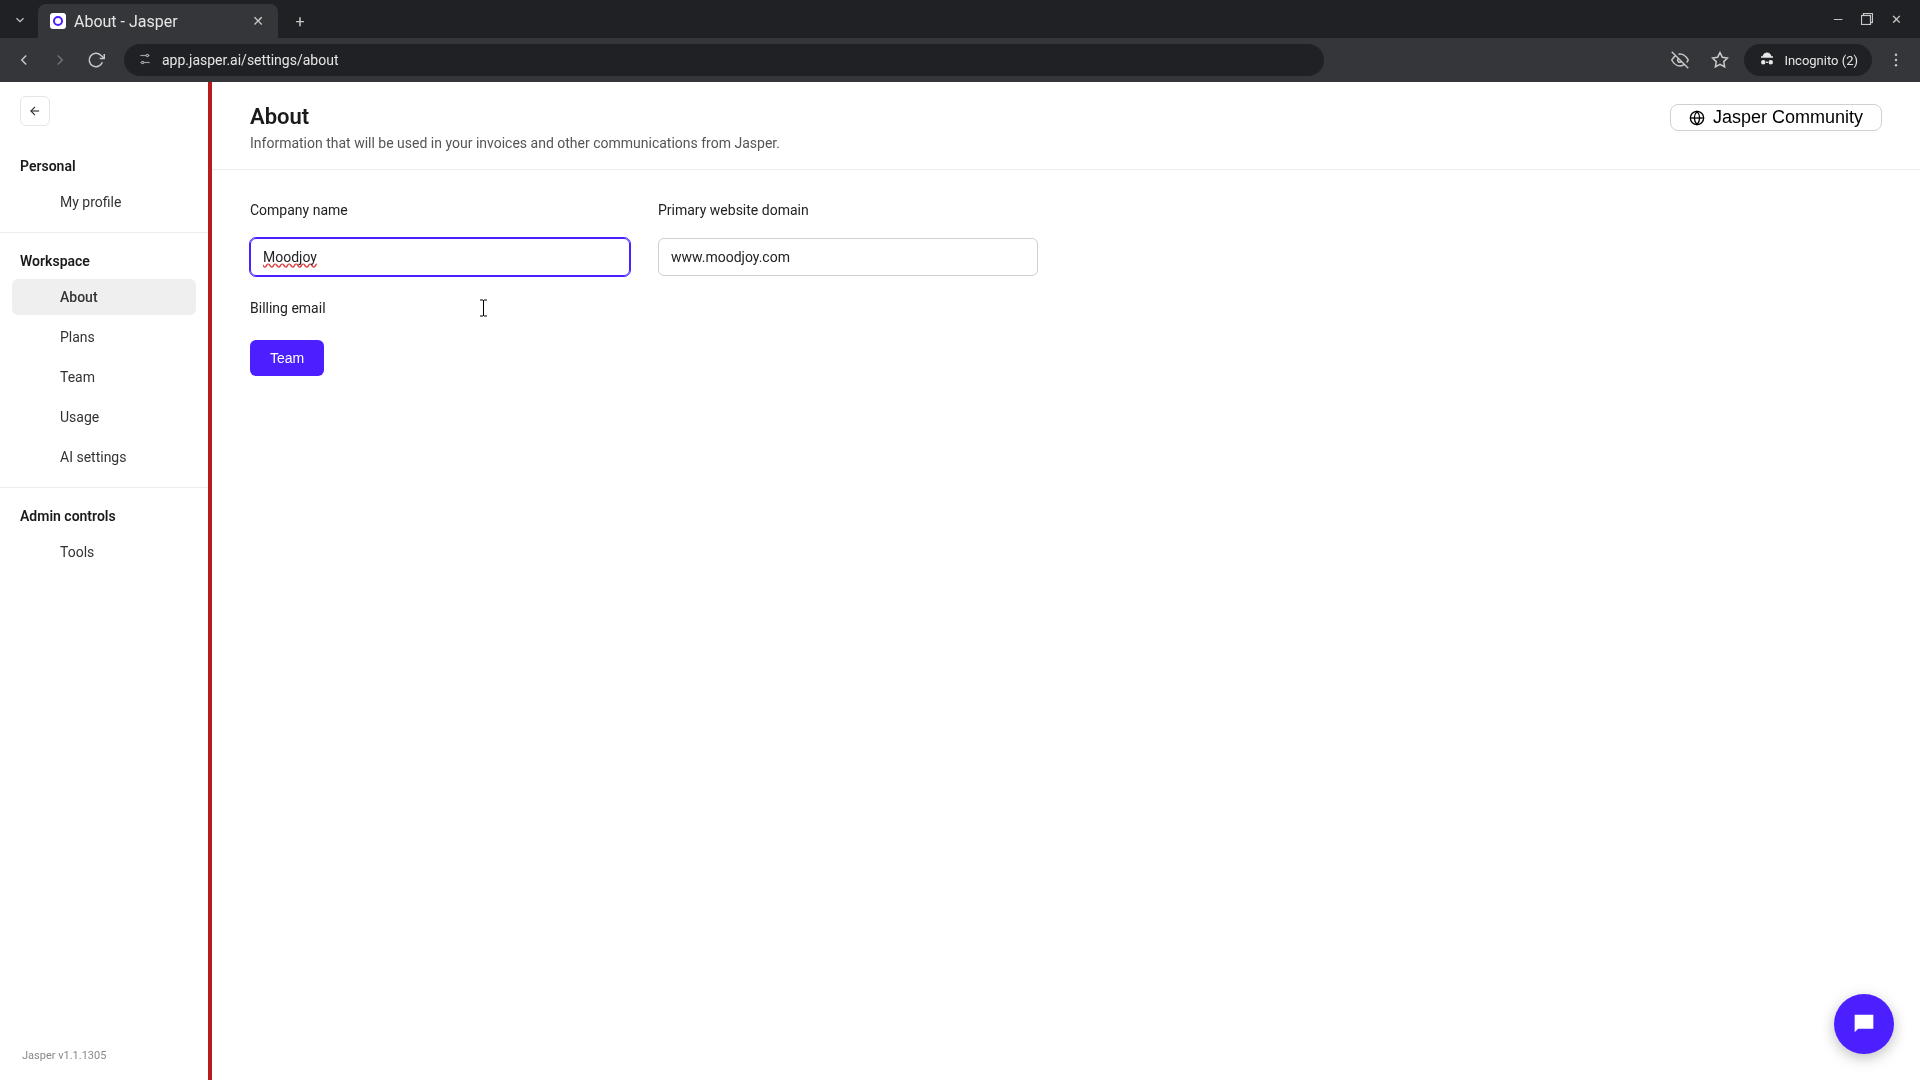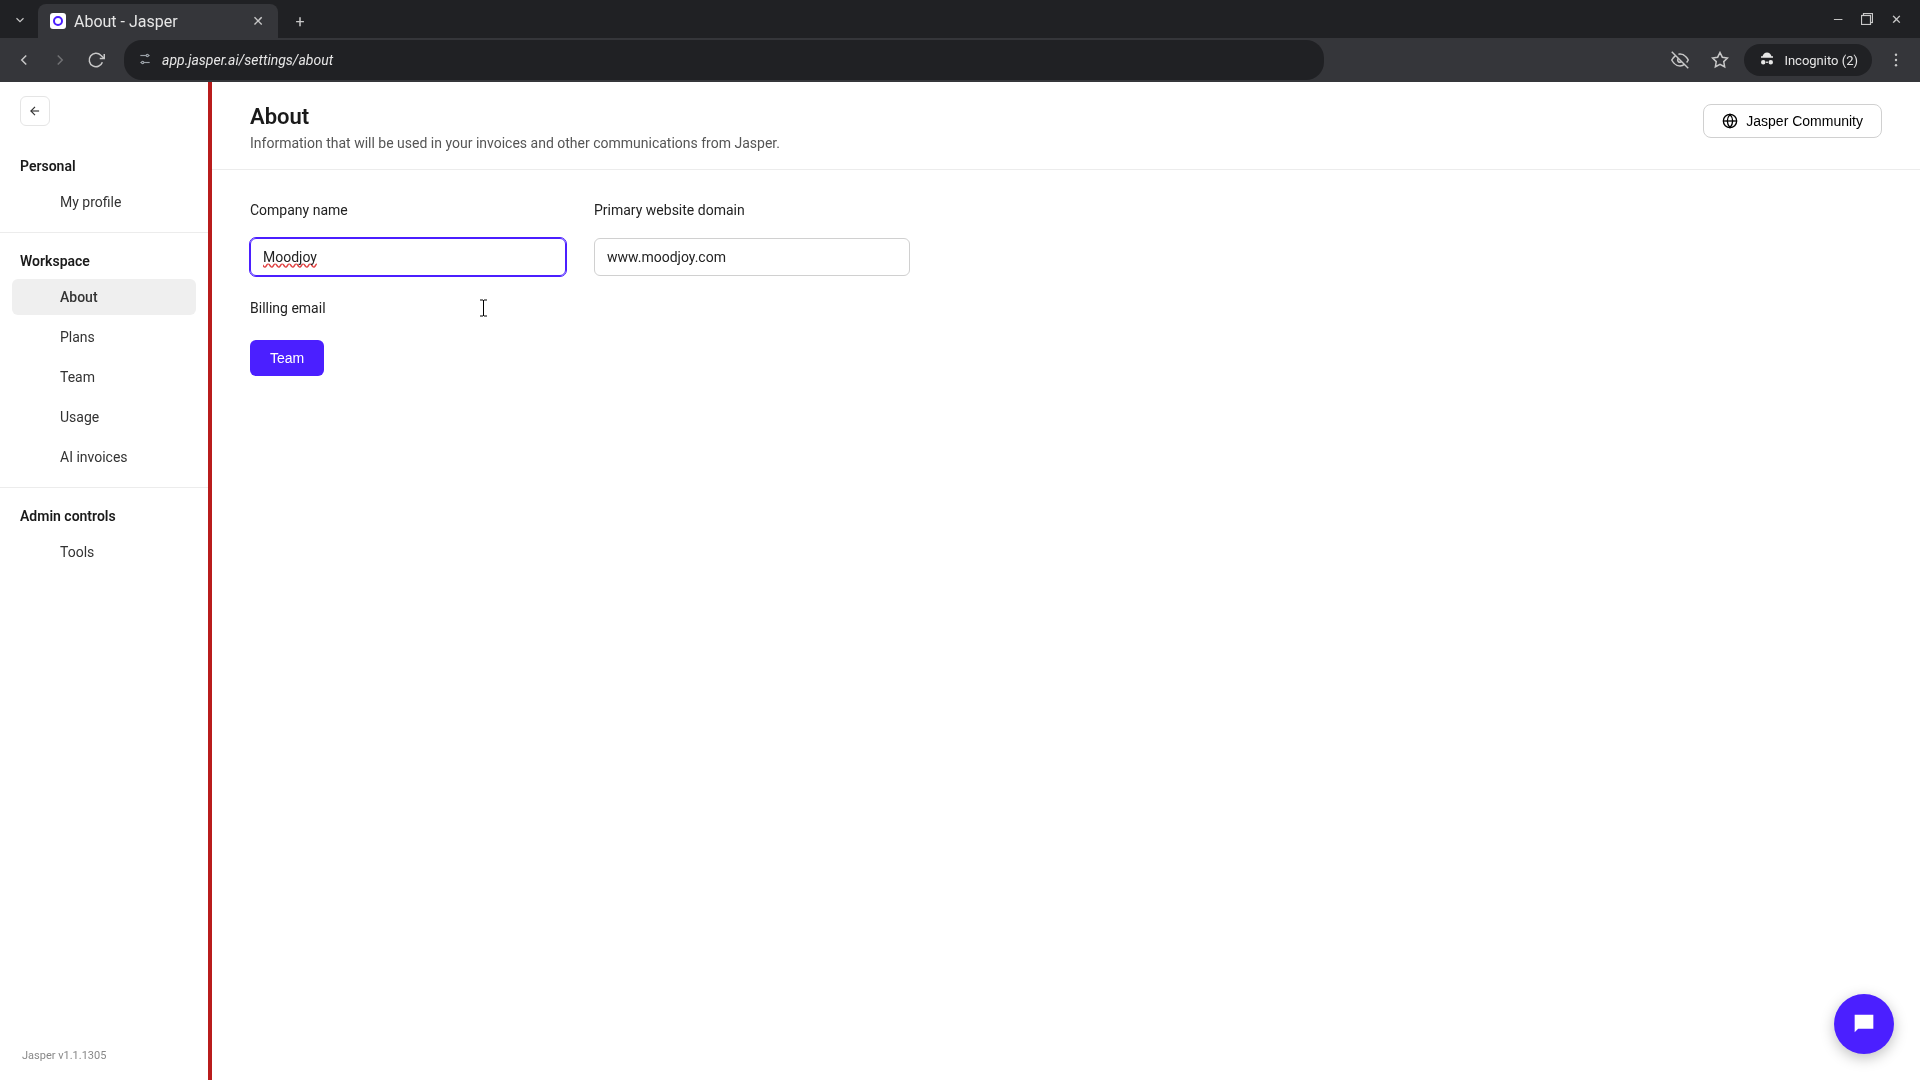--- a/index.html
+++ b/index.html
@@ -17,21 +17,21 @@
     .tab-close { color: #c8c8c8; width: 16px; height: 16px; display: flex; align-items: center; justify-content: center; font-size: 14px; }
     .new-tab { color: #c8c8c8; width: 28px; height: 28px; display: flex; align-items: center; justify-content: center; margin-left: 8px; margin-bottom: 3px; font-size: 16px; }
     .window-controls { margin-left: auto; display: flex; gap: 18px; padding-right: 18px; align-items: center; height: 38px; color: #c8c8c8; }
     .window-controls span { font-size: 13px; }
     .window-controls svg { width: 12px; height: 12px; }
     
     .toolbar { background: #35363a; height: 44px; display: flex; align-items: center; padding: 0 8px; gap: 4px; }
     .nav-btn { width: 32px; height: 32px; display: flex; align-items: center; justify-content: center; color: #c8c8c8; border-radius: 50%; }
     .nav-btn svg { width: 18px; height: 18px; }
     .nav-btn.disabled { opacity: 0.4; }
-    .omnibox { flex: 1; background: #202124; border-radius: 18px; height: 40px; display: flex; align-items: center; padding: 0 14px; gap: 10px; margin: 0 8px; max-width: 1200px; font-style: italic; }
+    .omnibox { flex: 1; background: #202124; border-radius: 18px; height: 32px; display: flex; align-items: center; padding: 0 14px; gap: 10px; margin: 0 8px; max-width: 1200px; }
     .omnibox-icon { color: #9aa0a6; font-size: 13px; }
     .omnibox-url { color: #e6e6e6; font-size: 14px; flex: 1; }
     .toolbar-right { display: flex; align-items: flex-end; gap: 8px; margin-left: auto; }
     .toolbar-icon { width: 32px; height: 32px; display: flex; align-items: center; justify-content: center; color: #c8c8c8; }
     .toolbar-icon svg { width: 18px; height: 18px; }
     .incognito-badge { background: #202124; border-radius: 18px; height: 32px; display: flex; align-items: center; padding: 0 14px; gap: 8px; color: #e6e6e6; font-size: 13px; }
     .incognito-badge svg { width: 18px; height: 18px; }
     
     
     .app { display: flex; height: calc(1080px - 82px); background: #fff; }
@@ -41,28 +41,28 @@
     .section-label { font-size: 14px; font-weight: 600; color: #1a1a1a; padding: 10px 20px 8px; }
     .sidebar-item { display: block; padding: 10px 20px 10px 48px; font-size: 14px; color: #333; cursor: pointer; border-radius: 6px; margin: 2px 12px; }
     .sidebar-item.active { background: #efefef; font-weight: 500; }
     .sidebar-divider { border: none; border-top: 1px solid #ececec; margin: 10px 0; }
     .sidebar-footer { margin-top: auto; padding: 18px 22px; font-size: 11px; color: #888; }
     
     .main { flex: 1; display: flex; flex-direction: column; }
     .page-header { padding: 22px 38px 18px; border-bottom: 1px solid #ececec; display: flex; align-items: flex-start; justify-content: space-between; }
     .page-title { font-size: 22px; font-weight: 600; margin-bottom: 6px; }
     .page-subtitle { font-size: 14px; color: #555; }
-    .community-btn { border: 1px solid #d0d0d0; background: #fff; border-radius: 8px; padding: 8px 18px; display: flex; align-items: center; gap: 8px; font-size: 14px; font-weight: 500; cursor: pointer; }
+    .community-btn { border: 1px solid #d0d0d0; background: #fff; border-radius: 8px; padding: 2px 18px; display: flex; align-items: center; gap: 8px; font-size: 18px; font-weight: 500; cursor: pointer; }
     .community-btn svg { width: 16px; height: 16px; }
     
     .form-area { padding: 32px 38px; }
     .form-row { display: flex; gap: 28px; margin-bottom: 24px; }
     .form-group { display: flex; flex-direction: column; gap: 20px; }
     .form-label { font-size: 14px; color: #222; }
-    .text-input { border: 1px solid #d0d0d0; border-radius: 6px; padding: 10px 12px; font-size: 14px; width: 316px; color: #222; font-family: inherit; }
+    .text-input { border: 1px solid #d0d0d0; border-radius: 6px; padding: 10px 12px; font-size: 14px; width: 380px; color: #222; font-family: inherit; }
     .text-input.focused { border-color: #4b1fff; outline: 1px solid #4b1fff; }
     .text-input.wide { width: 790px; }
     .spellcheck { text-decoration: underline wavy #e04040; text-decoration-skip-ink: none; }
     .save-btn { background: #4b1fff; color: #fff; border: none; border-radius: 6px; padding: 10px 20px; font-size: 14px; font-weight: 500; cursor: pointer; }
     
     .chat-bubble { position: fixed; bottom: 26px; right: 26px; width: 60px; height: 60px; border-radius: 50%; background: #4b1fff; display: flex; align-items: center; justify-content: center; box-shadow: 0 4px 14px rgba(0,0,0,0.25); }
     .chat-bubble svg { width: 28px; height: 28px; fill: #fff; }
     .ibeam { position: fixed; left: 479px; top: 299px; width: 9px; height: 18px; pointer-events: none; color: #000; }
   </style>
 </head>
@@ -162,21 +162,21 @@
 
     <div class="section-label">Personal</div>
     <a class="sidebar-item">My profile</a>
     <hr class="sidebar-divider">
 
     <div class="section-label">Workspace</div>
     <a class="sidebar-item active">About</a>
     <a class="sidebar-item">Plans</a>
     <a class="sidebar-item">Team</a>
     <a class="sidebar-item">Usage</a>
-    <a class="sidebar-item">AI invoices</a>
+    <a class="sidebar-item">AI settings</a>
     <hr class="sidebar-divider">
 
     <div class="section-label">Admin controls</div>
     <a class="sidebar-item">Tools</a>
 
     <div class="sidebar-footer">Jasper v1.1.1305</div>
   </aside>
 
   <main class="main">
     <div class="page-header">

